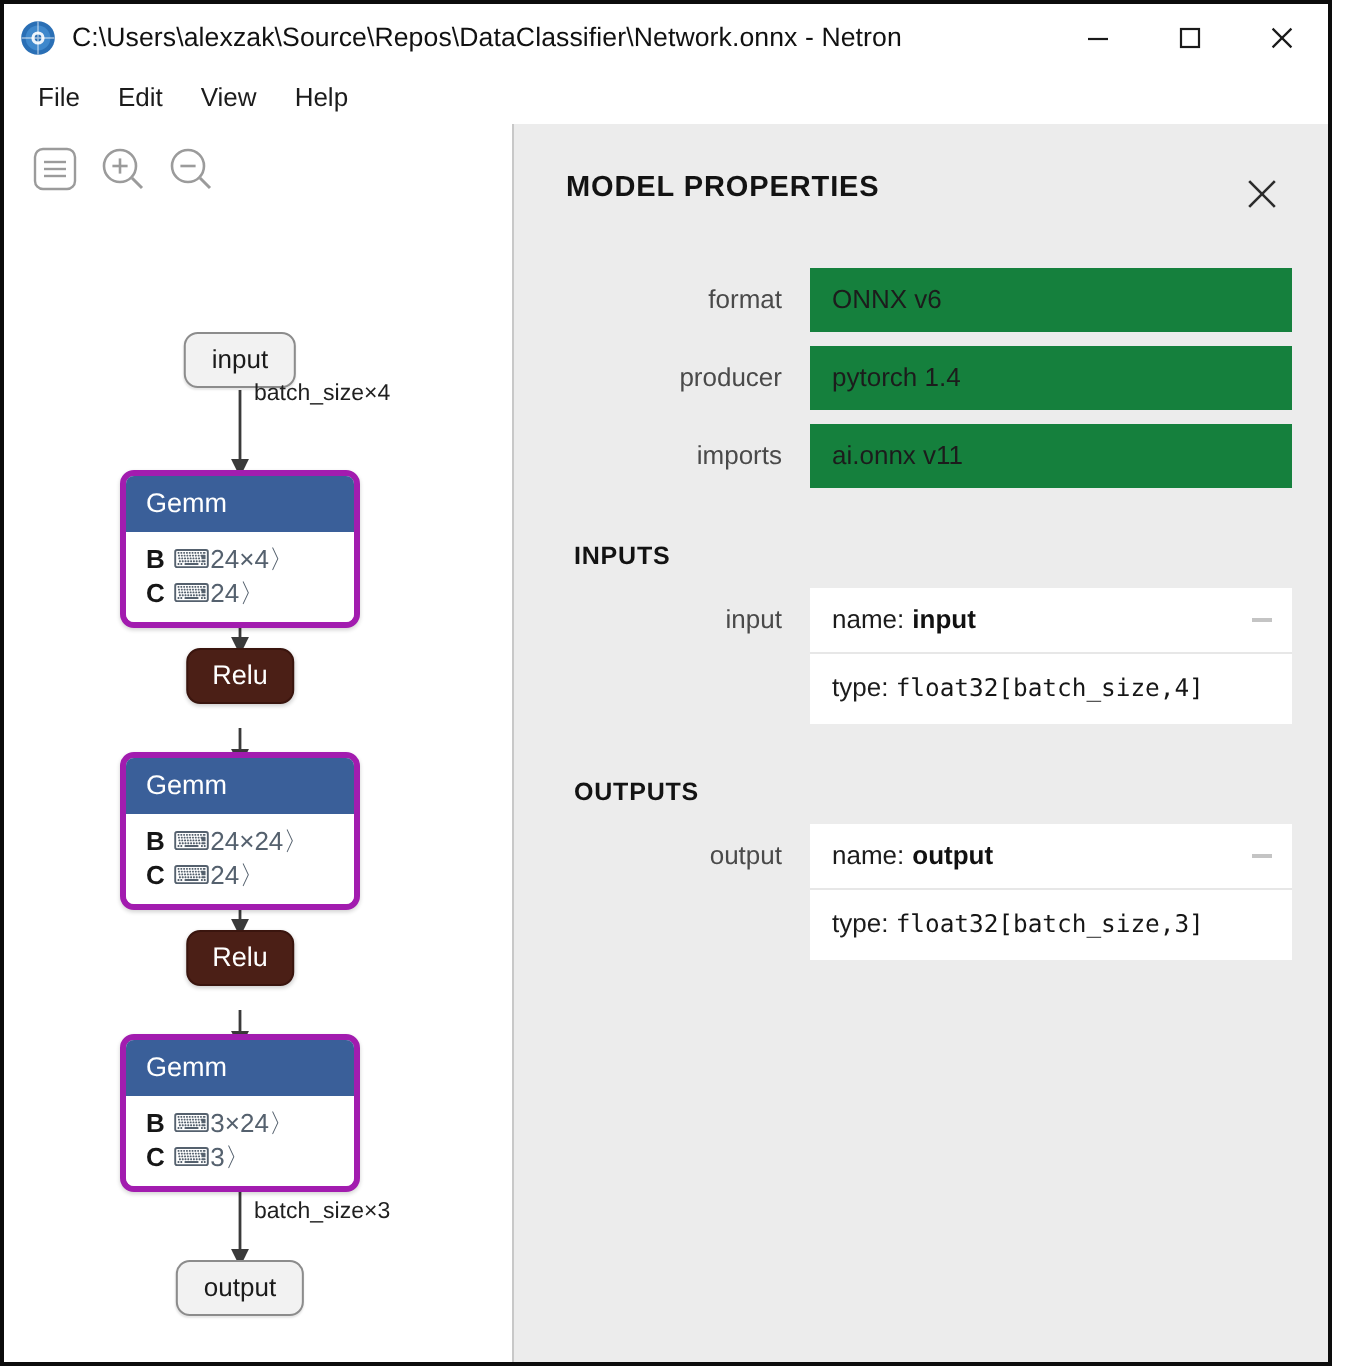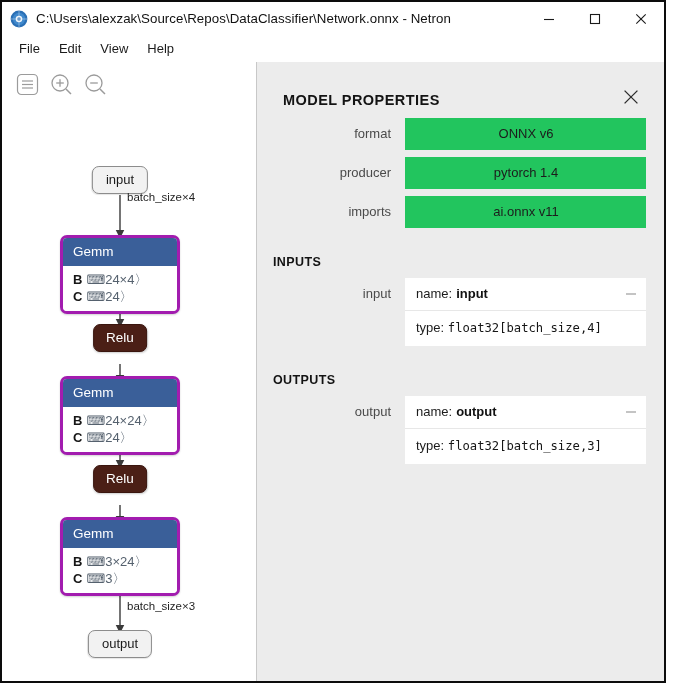--- a/index.html
+++ b/index.html
@@ -165,41 +165,41 @@
   
   #sidebar {
     flex: 0 0 408px;
     background: #ececec;
     border-left: 1px solid #c8c8c8;
     overflow: hidden;
     position: relative;
   }
   #sidebar-header {
     display: flex;
-    align-items: flex-end;
+    align-items: flex-start;
     padding: 24px 22px 0 26px;
   }
   #panel-title {
     font-size: 14.5px;
     font-weight: bold;
     color: #131313;
     letter-spacing: 0.45px;
   }
   #panel-close {
     margin-left: auto;
     width: 22px; height: 22px;
     display: flex; align-items: center; justify-content: center;
     color: #333;
   }
   .section-title {
     font-size: 12.5px;
     font-weight: bold;
     color: #131313;
     letter-spacing: 0.4px;
-    padding: 0 0 0 16px;
+    padding: 0 0 0 30px;
     margin-top: 27px;
     margin-bottom: 9px;
   }
   .field-row {
     display: flex;
     align-items: flex-start;
     padding: 0 18px 0 26px;
     margin-bottom: 7px;
   }
   .field-label {
@@ -207,27 +207,26 @@
     flex: 0 0 122px;
     text-align: right;
     font-size: 13px;
     color: #4a4a4a;
     padding-right: 14px;
     padding-top: 8px;
     line-height: 16px;
   }
   .field-value {
     flex: 1 1 auto;
-    background: #22c55e;
+    background: #15803d;
     font-size: 13px;
     color: #1c1c1c;
     padding: 8px 10px 8px 11px;
     line-height: 16px;
     min-height: 32px;
-    text-align: center;
   }
   .io-card {
     flex: 1 1 auto;
     background: #ffffff;
   }
   .io-name-row {
     display: flex;
     align-items: center;
     padding: 8px 10px 8px 11px;
     border-bottom: 1px solid #e7e7e7;
@@ -405,21 +404,21 @@
       <div id="sidebar-header">
         <div id="panel-title">MODEL PROPERTIES</div>
         <div id="panel-close">
           <svg width="16" height="16" viewBox="0 0 16 16">
             <line x1="1.6" y1="1.6" x2="14.4" y2="14.4" stroke="#2b2b2b" stroke-width="1.3"></line>
             <line x1="14.4" y1="1.6" x2="1.6" y2="14.4" stroke="#2b2b2b" stroke-width="1.3"></line>
           </svg>
         </div>
       </div>
 
-      <div style="margin-top:10px;">
+      <div style="margin-top:26px;">
         <div class="field-row">
           <div class="field-label">format</div>
           <div class="field-value">ONNX v6</div>
         </div>
         <div class="field-row">
           <div class="field-label">producer</div>
           <div class="field-value">pytorch 1.4</div>
         </div>
         <div class="field-row">
           <div class="field-label">imports</div>

